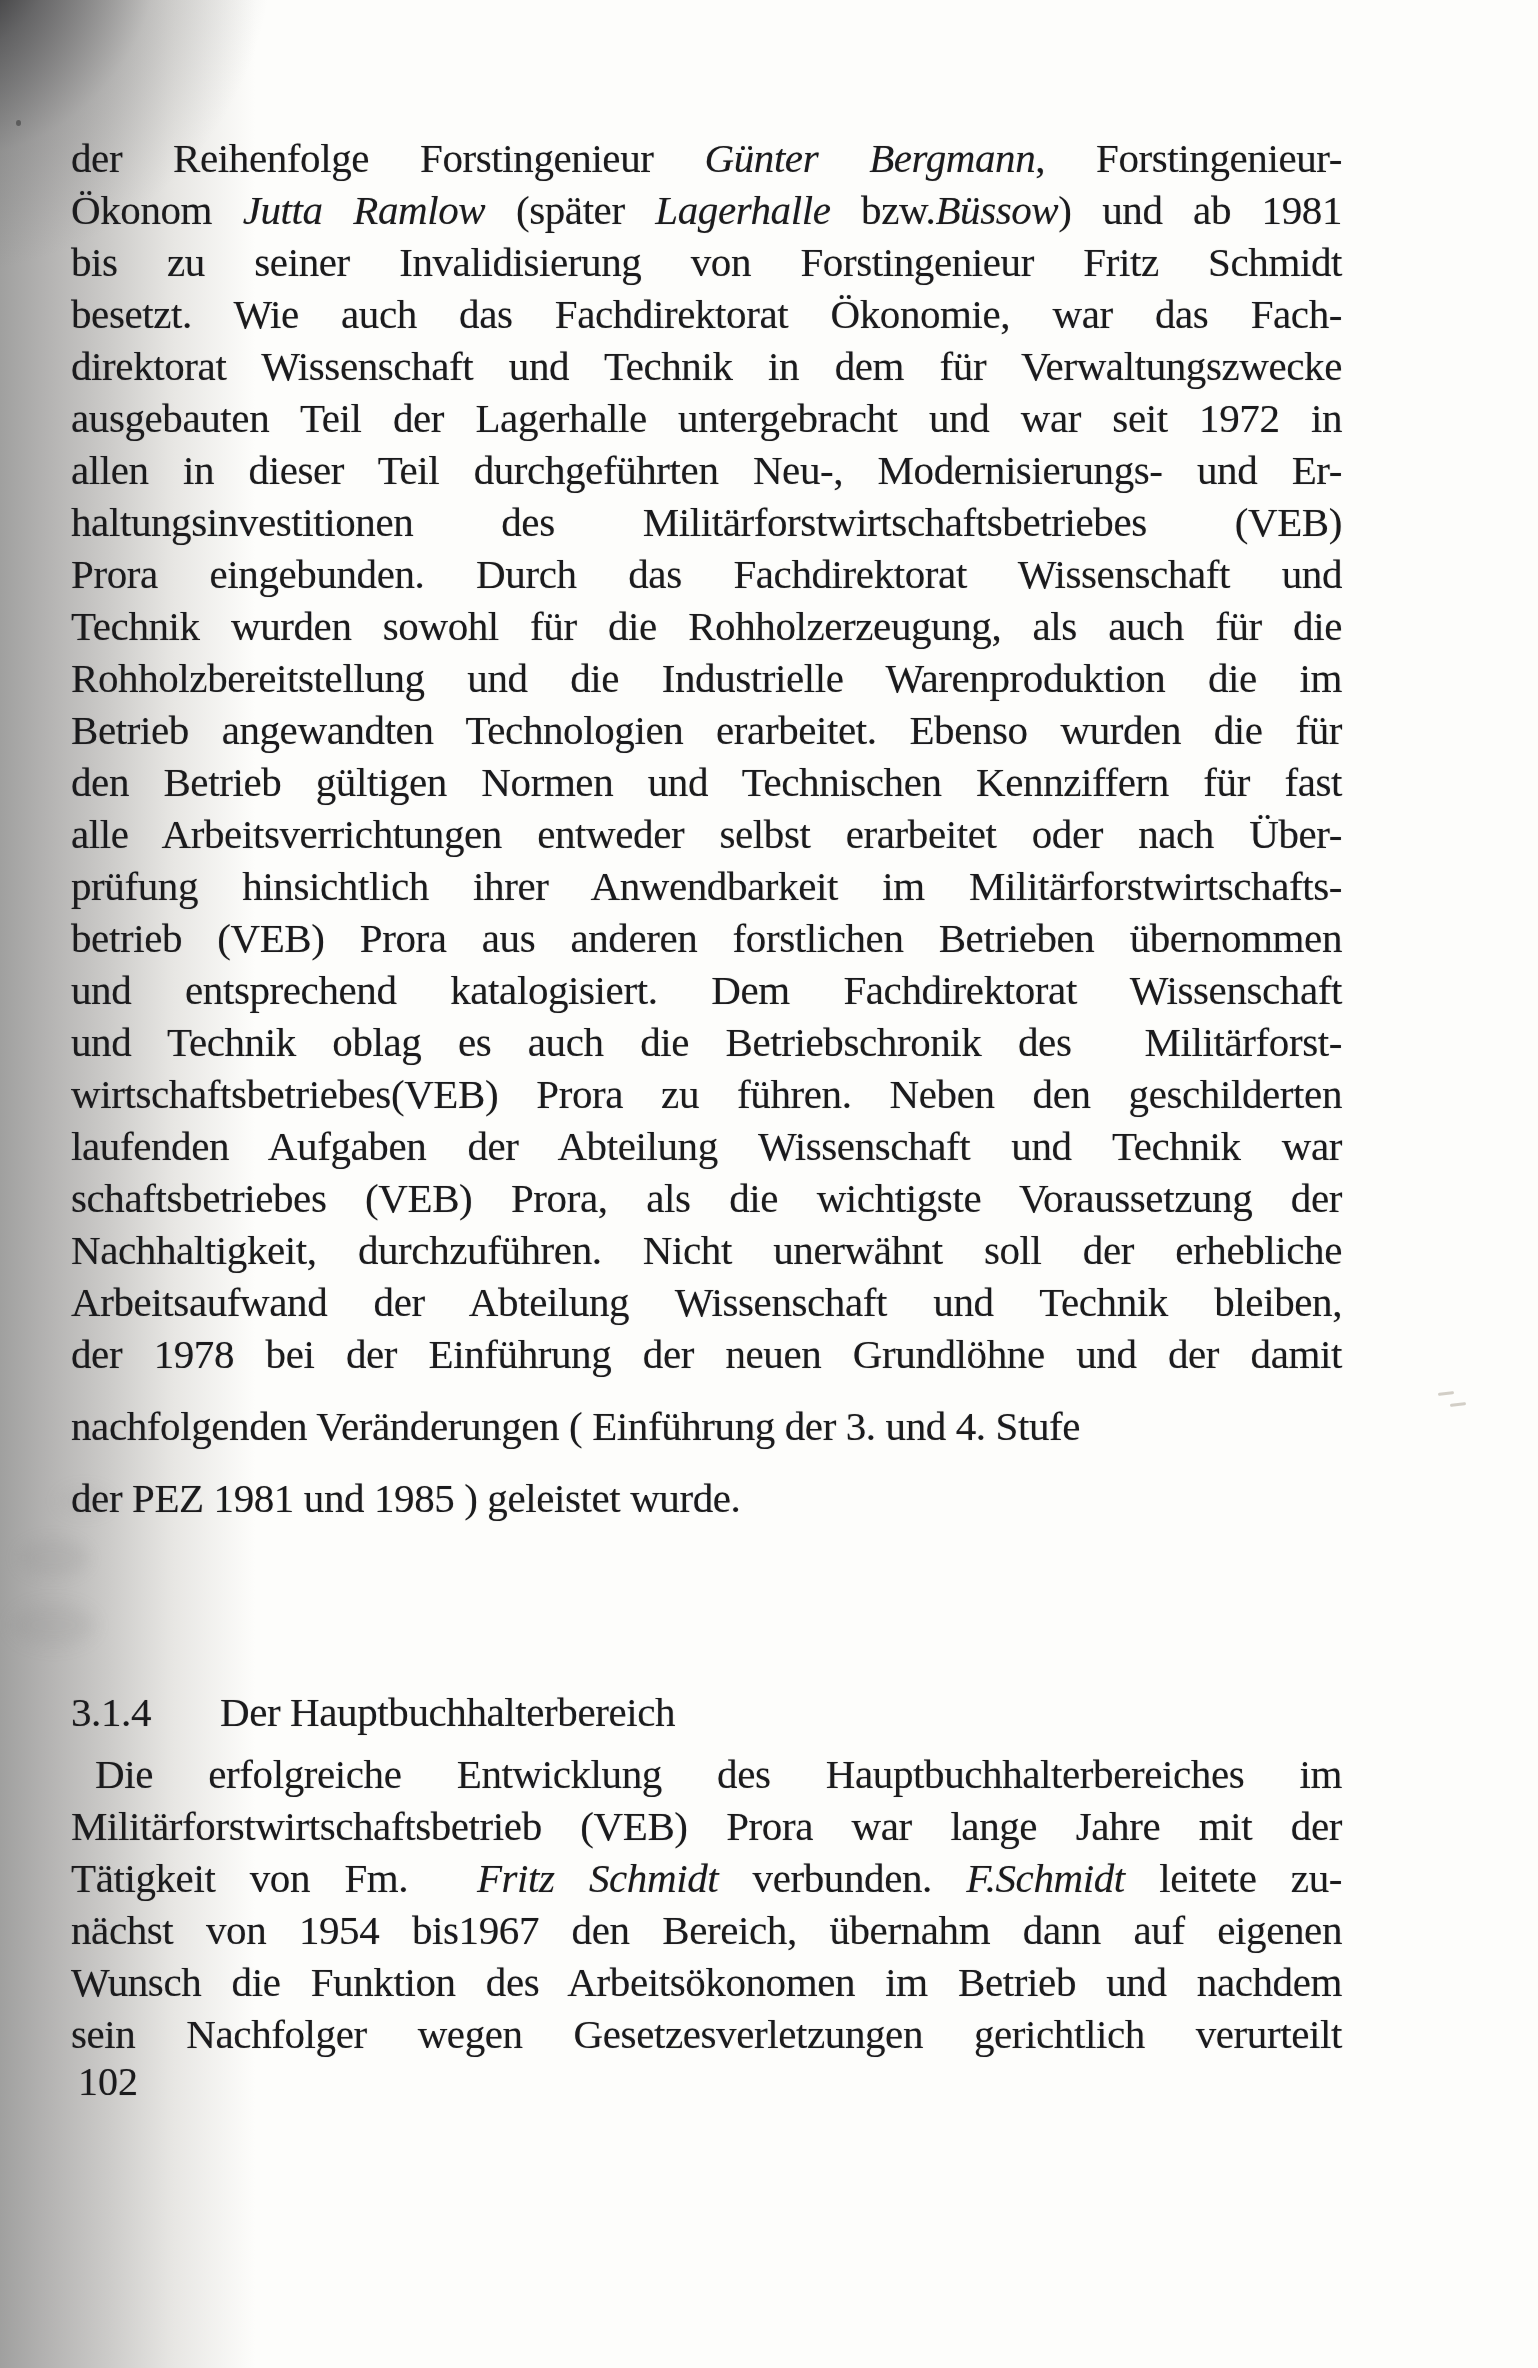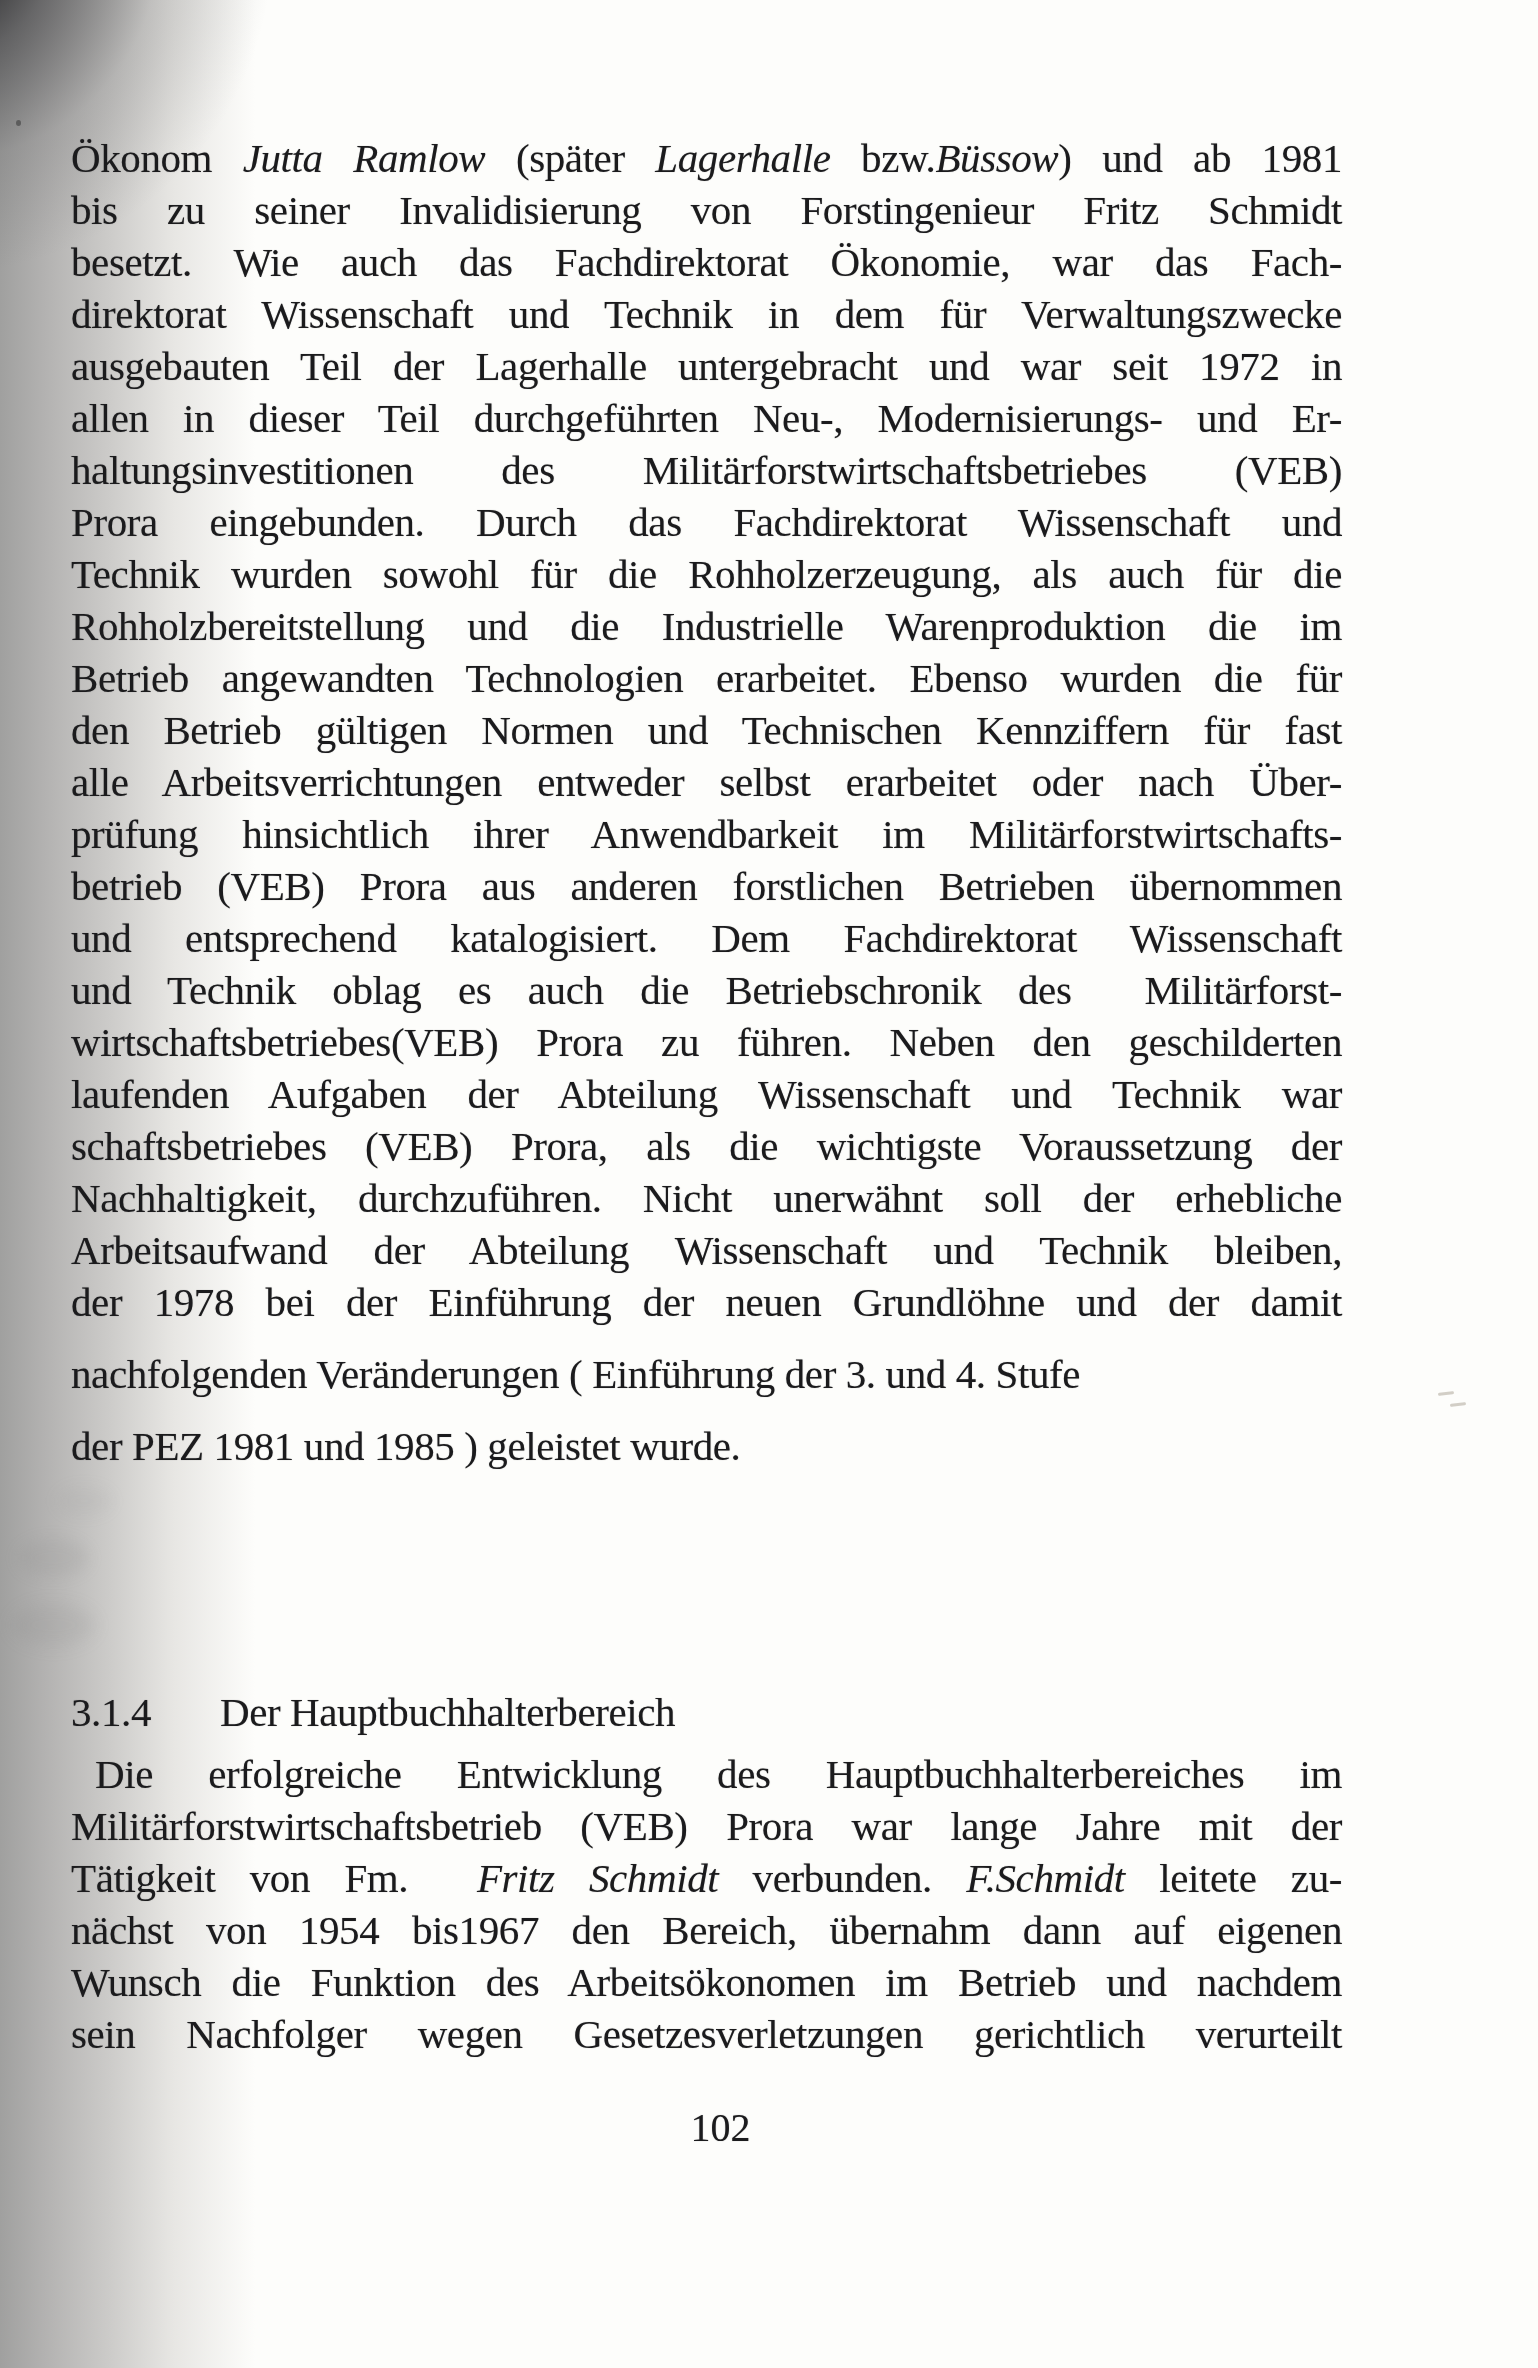--- a/index.html
+++ b/index.html
@@ -38,22 +38,22 @@
   .line.indent{text-indent:24px;}
   .it{font-style:italic;}
   #p1{top:132px;}
   #p2{top:1748px;}
   #heading{
     position:absolute;left:71px;top:1638px;width:1271px;
     font-size:41px;line-height:52px;letter-spacing:-0.4px;
   }
   .h-num{display:inline-block;min-width:149px;margin-top:48px;}
   #pagenum{
-    position:absolute;left:85px;top:2056px;width:1271px;
-    text-align:center;font-size:40px;line-height:52px;margin-top:46px;
+    position:absolute;left:78px;top:2056px;width:1271px;
+    font-size:40px;line-height:52px;
   }
   
   .speck{
     position:absolute;left:16px;top:120px;width:5px;height:6px;
     background:#4c4c4c;border-radius:50%;opacity:.75;
   }
   .smudge{position:absolute;border-radius:50%;pointer-events:none;}
   .smudge.s1{left:18px;top:1539px;width:71px;height:38px;background:rgba(138,138,136,0.16);filter:blur(7px);}
   .smudge.s2{left:12px;top:1604px;width:83px;height:42px;background:rgba(128,128,126,0.14);filter:blur(8px);}
   .smudge.s3{left:57px;top:1487px;width:55px;height:28px;background:rgba(148,148,146,0.10);filter:blur(7px);}
@@ -75,20 +75,21 @@
   <div class="speck"></div>
   <div class="smudge s1"></div>
   <div class="smudge s2"></div>
   <div class="smudge s3"></div>
   <div class="margin-mark">
       <b></b>
       <b></b>
     </div>
 
   <div id="p1" class="para">
+      <div class="line"><span>der Reihenfolge Forstingenieur </span><span class="it">Günter Bergmann</span><span>, Forstingenieur-</span></div>
       <div class="line"><span>Ökonom </span><span class="it">Jutta Ramlow</span><span> (später </span><span class="it">Lagerhalle</span><span> bzw.</span><span class="it">Büssow</span><span>) und ab 1981</span></div>
       <div class="line"><span>bis zu seiner Invalidisierung von Forstingenieur Fritz Schmidt</span></div>
       <div class="line"><span>besetzt. Wie auch das Fachdirektorat Ökonomie, war das Fach-</span></div>
       <div class="line"><span>direktorat Wissenschaft und Technik in dem für Verwaltungszwecke</span></div>
       <div class="line"><span>ausgebauten Teil der Lagerhalle untergebracht und war seit 1972 in</span></div>
       <div class="line"><span>allen in dieser Teil durchgeführten Neu-, Modernisierungs- und Er-</span></div>
       <div class="line"><span>haltungsinvestitionen des Militärforstwirtschaftsbetriebes (VEB)</span></div>
       <div class="line"><span>Prora eingebunden. Durch das Fachdirektorat Wissenschaft und</span></div>
       <div class="line"><span>Technik wurden sowohl für die Rohholzerzeugung, als auch für die</span></div>
       <div class="line"><span>Rohholzbereitstellung und die Industrielle Warenproduktion die im</span></div>

